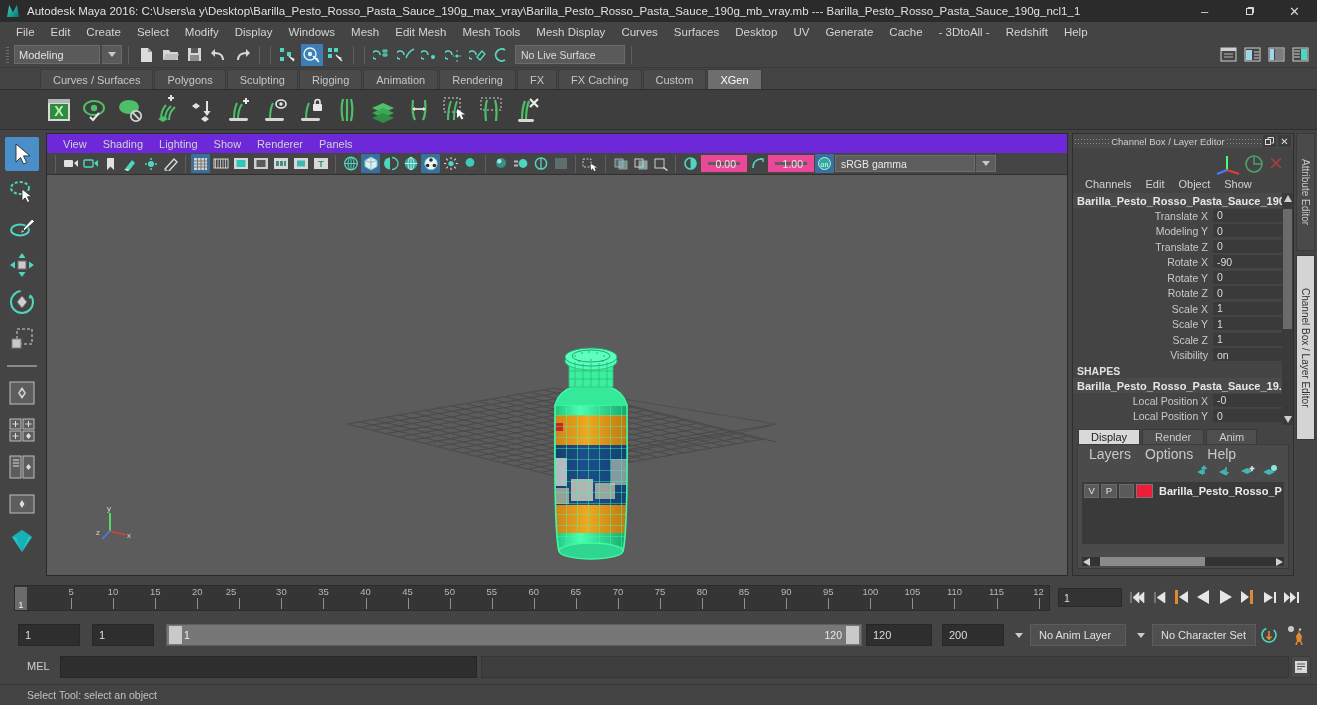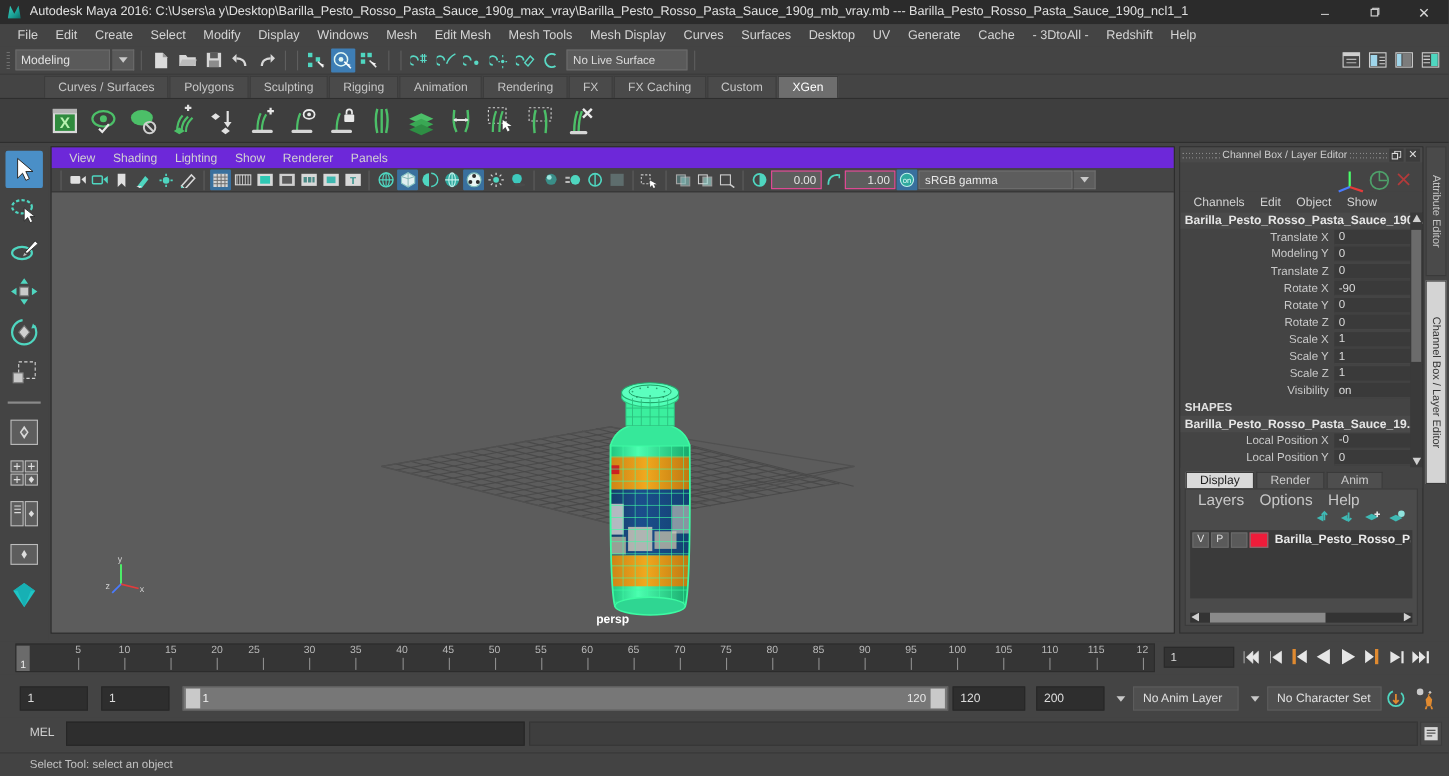--- a/index.html
+++ b/index.html
@@ -115,21 +115,21 @@
   .vp-toolbar {
     height: 22px; background: #454545; display: flex; align-items: center;
     padding-left: 4px; gap: 1px; border-bottom: 1px solid #303030;
   }
   .vtb {
     width: 19px; height: 19px; display: flex; align-items: center; justify-content: center;
     flex: 0 0 auto; border-radius: 1px;
   }
   .vtb.on { background: #39709e; }
   .numfield {
-    height: 17px; width: 46px; background: #5d5d5d; border: 1px solid #ec4899;
+    height: 17px; width: 46px; background: #5d5d5d; border: 7px solid #ec4899;
     font-size: 10.5px; color: #e8e8e8; display:flex; align-items:center; justify-content:flex-end;
     padding-right: 4px;
   }
   .gammasel {
     height: 17px; width: 140px; background: #5d5d5d; border: 1px solid #6e6e6e;
     display: flex; align-items: center; padding: 0 5px; font-size: 10.5px; color: #e8e8e8;
   }
   .gamma-arrow {
     height: 17px; width: 20px; background: #5d5d5d; border: 1px solid #6e6e6e; border-left: none;
     display: flex; align-items: center; justify-content: center;
@@ -978,21 +978,20 @@
 
           <g transform="translate(55,330)">
             <path d="M8 26 L8 8" stroke="#4aff6a" stroke-width="1.6"></path>
             <path d="M8 26 L24 30" stroke="#e43b3b" stroke-width="1.6"></path>
             <path d="M8 26 L0 34" stroke="#4a7bff" stroke-width="1.6"></path>
             <text x="5" y="6" font-size="8" fill="#d4d4d4" font-family="Liberation Sans">y</text>
             <text x="25" y="33" font-size="8" fill="#d4d4d4" font-family="Liberation Sans">x</text>
             <text x="-6" y="30" font-size="8" fill="#d4d4d4" font-family="Liberation Sans">z</text>
           </g>
         </svg>
-        <div class="vp-label">persp</div>
       </div>
     </div>
 
     <div class="chanbox">
       <div class="cb-titlebar">
         <span class="dots"></span>
         <span class="cb-title">Channel Box / Layer Editor</span>
         <span class="dots"></span>
         <span class="cb-btn">
           <svg width="9" height="9" viewBox="0 0 9 9">

